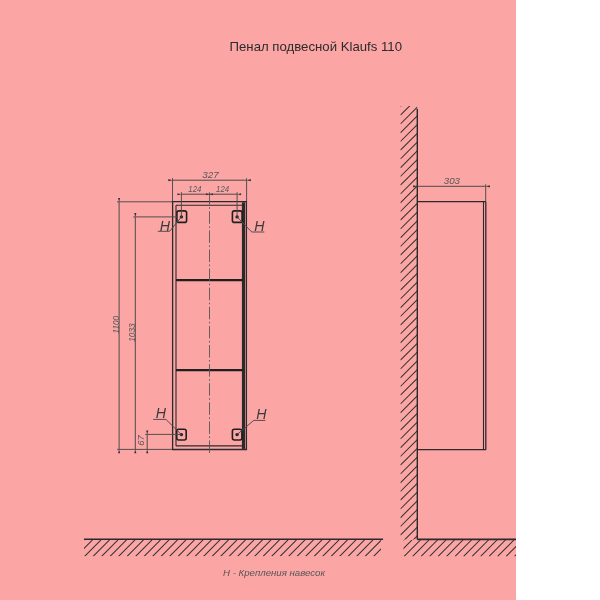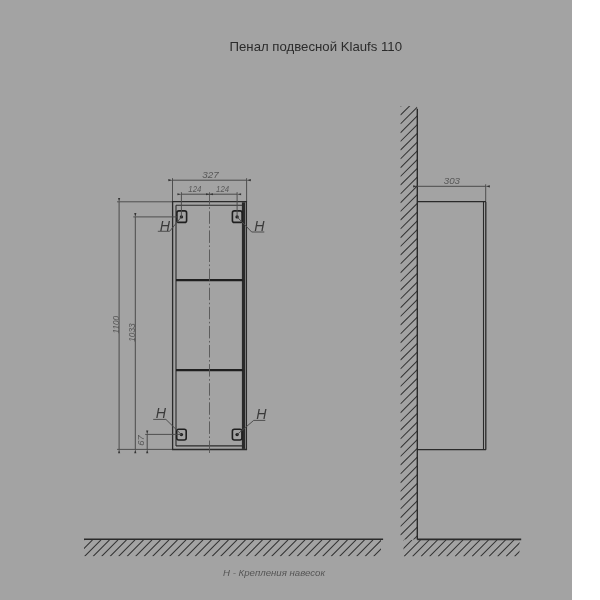--- a/index.html
+++ b/index.html
@@ -1,16 +1,16 @@
 <!DOCTYPE html>
 <html><head>
 <meta charset="utf-8">
 <style>
   html,body{margin:0;padding:0;background:#ffffff;}
-  .page{width:572px;height:600px;position:relative;background:#a3a3a3;overflow:hidden;}
+  .page{width:516px;height:600px;position:relative;background:#fca5a5;overflow:hidden;}
   svg{position:absolute;left:0;top:0;}
   text{font-family:"Liberation Sans",sans-serif;}
 </style>
 </head>
 <body>
 <div class="page">
 <svg width="600" height="600" viewBox="0 0 600 600">
 <defs>
   <clipPath id="clipWall">
           <rect x="400.4" y="106.0" width="16.9" height="433.4"></rect>

